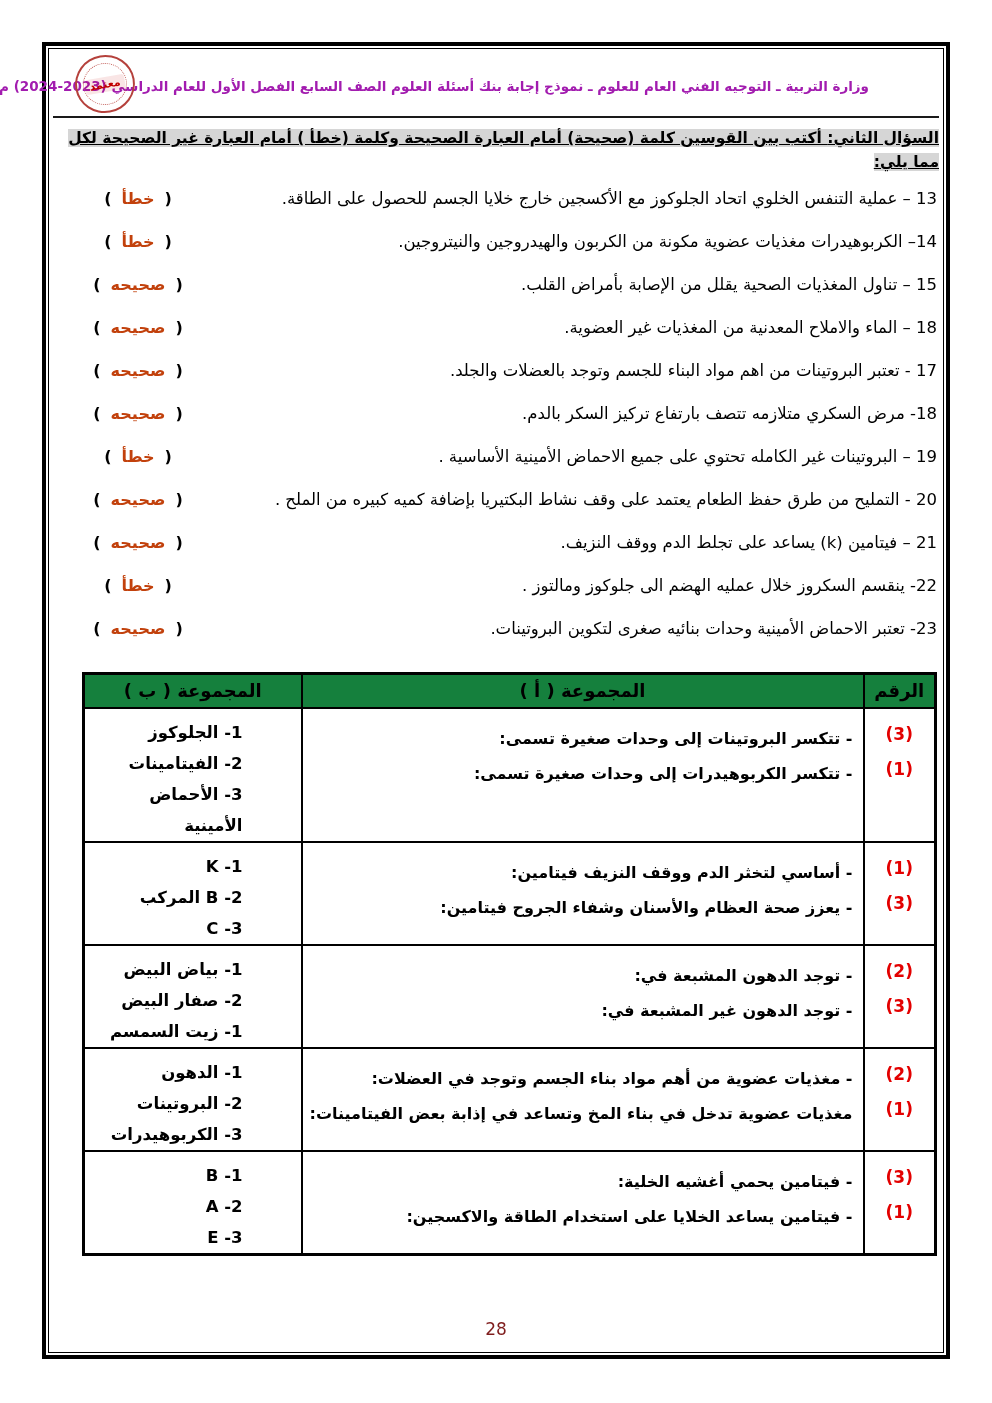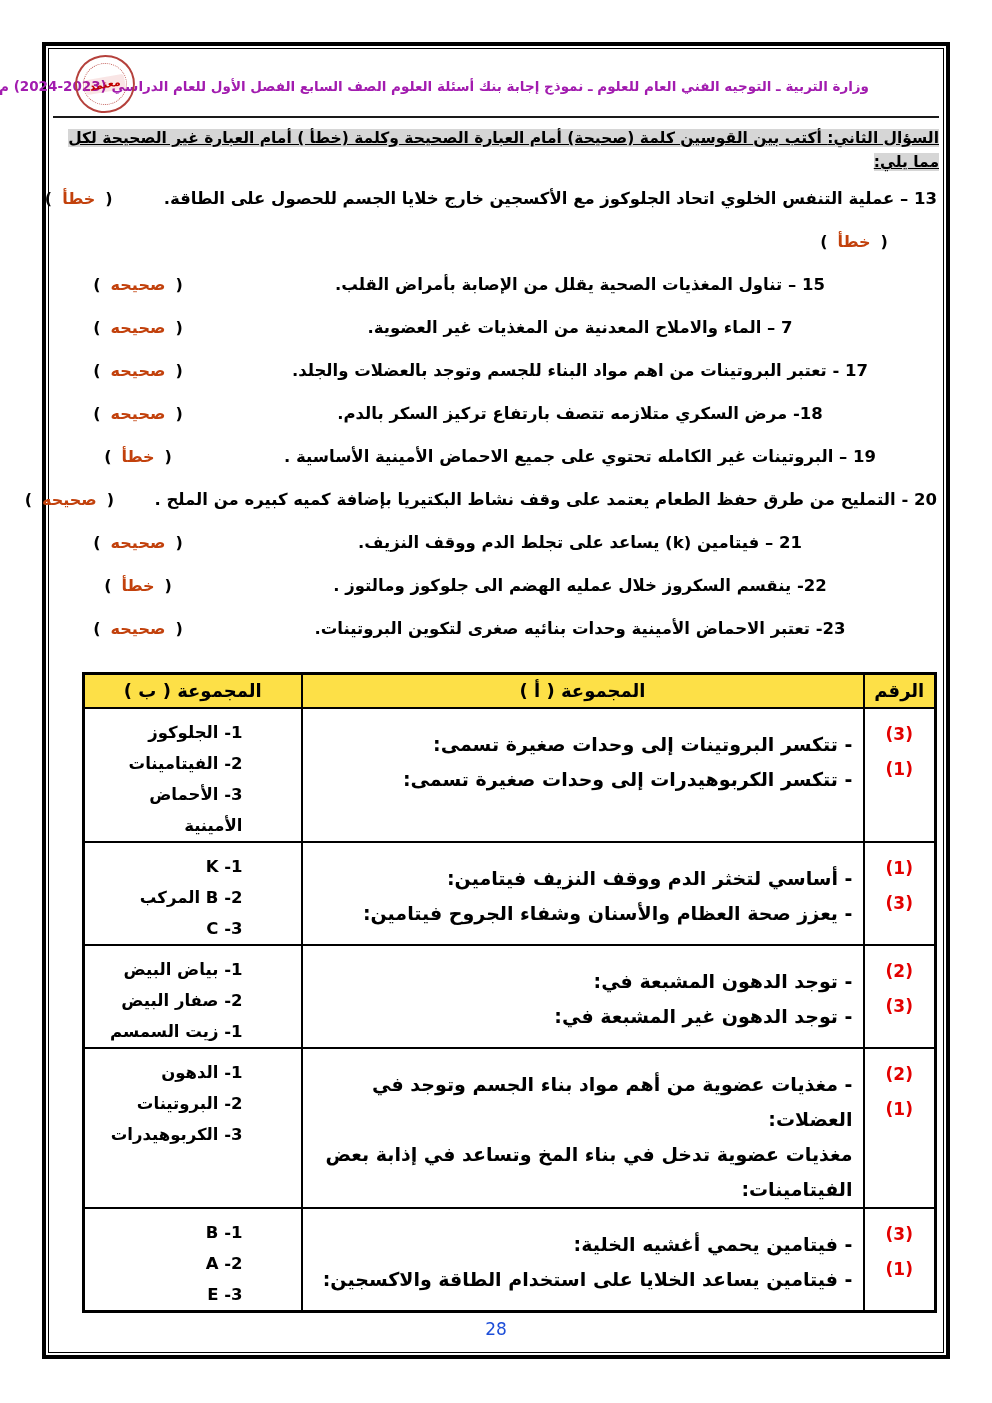--- a/index.html
+++ b/index.html
@@ -71,22 +71,22 @@
   
   .statements { margin: 3px 1px 0; }
   .stmt-row {
     display: flex;
     align-items: center;
     height: 43px;
   }
   .stmt-text {
     flex: 1;
     font-size: 16.5px;
-    font-weight: bold;
-    text-align: center;
+    font-weight: normal;
+    text-align: right;
     padding-right: 2px;
     white-space: nowrap;
   }
   .stmt-answer {
     flex: none;
     width: 170px;
     display: flex;
     direction: ltr;
     justify-content: center;
     align-items: center;
@@ -103,56 +103,56 @@
     width: 852px;
     margin: 22px 3px 0 auto;
     border: 3px solid #000;
     table-layout: fixed;
   }
   table.match th, table.match td { border: 2px solid #000; }
   table.match th {
     height: 34px;
     font-size: 18px;
     font-weight: bold;
-    background: #fde047;
+    background: #15803d;
     text-align: center;
   }
   col.c-num { width: 72px; }
   col.c-a   { width: 562px; }
   col.c-b   { width: 218px; }
   td { vertical-align: top; font-weight: bold; }
   td.cell-num {
     text-align: center;
     color: #e30000;
     font-size: 17px;
     padding-top: 8px;
     line-height: 35px;
   }
   td.cell-a {
     text-align: right;
-    font-size: 19px;
-    padding: 18px 10px 0 4px;
+    font-size: 16px;
+    padding: 12px 10px 0 4px;
     line-height: 35px;
   }
   td.cell-b {
     text-align: right;
     font-size: 16.5px;
     padding: 8px 58px 0 4px;
     line-height: 31px;
   }
   tr.r90  { height: 90px; }
   tr.r95  { height: 95px; }
   tr.r100 { height: 100px; }
   
   .page-number {
     position: absolute;
     bottom: 16px; left: 0; right: 0;
     text-align: center;
     font-size: 17px;
-    color: #1d4ed8;
+    color: #7f1d1d;
     direction: ltr;
   }
 </style>
 </head>
 <body>
 
 <div class="frame">
 
   <header class="doc-header">
     <div class="stamp">
@@ -168,38 +168,39 @@
     <div class="stmt-row">
       <div class="stmt-text">13 – عملية التنفس الخلوي اتحاد الجلوكوز مع الأكسجين خارج خلايا الجسم للحصول على الطاقة.</div>
       <div class="stmt-answer">
           <span class="paren">(</span>
           <span class="word">خطأ</span>
           <span class="paren">)</span>
         </div>
     </div>
 
     <div class="stmt-row">
+      <div class="stmt-text">14– الكربوهيدرات مغذيات عضوية مكونة من الكربون والهيدروجين والنيتروجين.</div>
       <div class="stmt-answer">
           <span class="paren">(</span>
           <span class="word">خطأ</span>
           <span class="paren">)</span>
         </div>
     </div>
 
     <div class="stmt-row">
       <div class="stmt-text">15 – تناول المغذيات الصحية يقلل من الإصابة بأمراض القلب.</div>
       <div class="stmt-answer">
           <span class="paren">(</span>
           <span class="word">صحيحه</span>
           <span class="paren">)</span>
         </div>
     </div>
 
     <div class="stmt-row">
-      <div class="stmt-text">7 – الماء والاملاح المعدنية من المغذيات غير العضوية.</div>
+      <div class="stmt-text">18 – الماء والاملاح المعدنية من المغذيات غير العضوية.</div>
       <div class="stmt-answer">
           <span class="paren">(</span>
           <span class="word">صحيحه</span>
           <span class="paren">)</span>
         </div>
     </div>
 
     <div class="stmt-row">
       <div class="stmt-text">17 - تعتبر البروتينات من اهم مواد البناء للجسم وتوجد بالعضلات والجلد.</div>
       <div class="stmt-answer">

